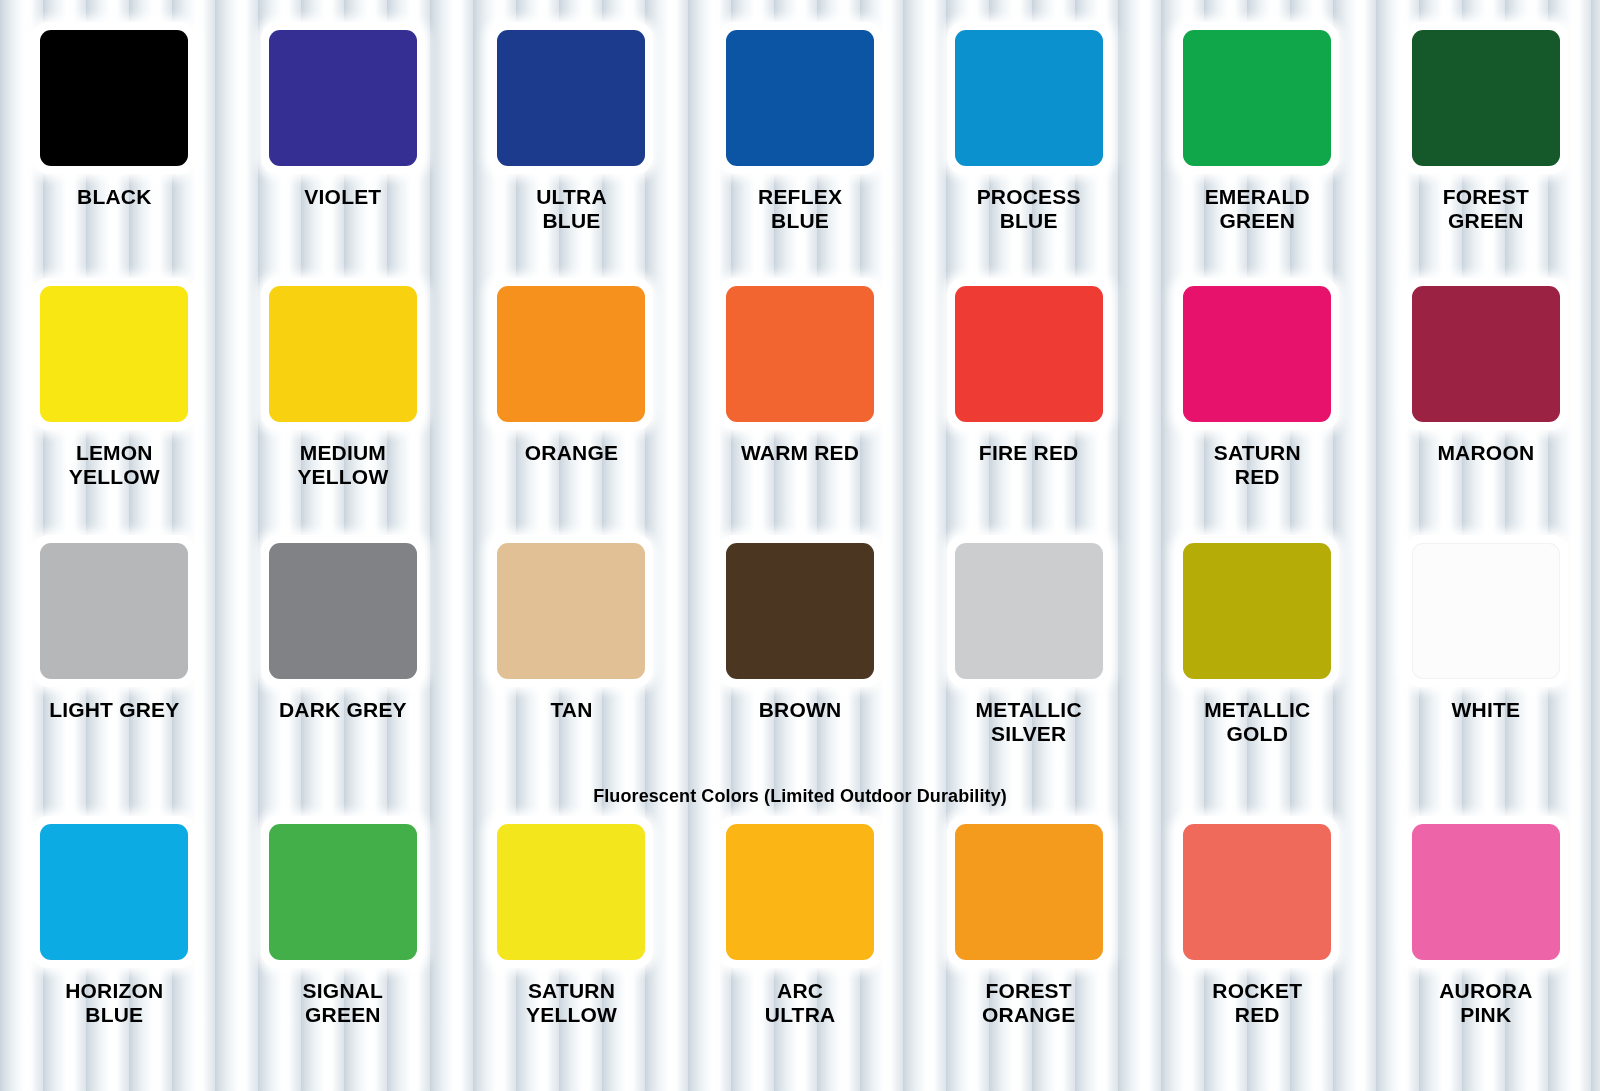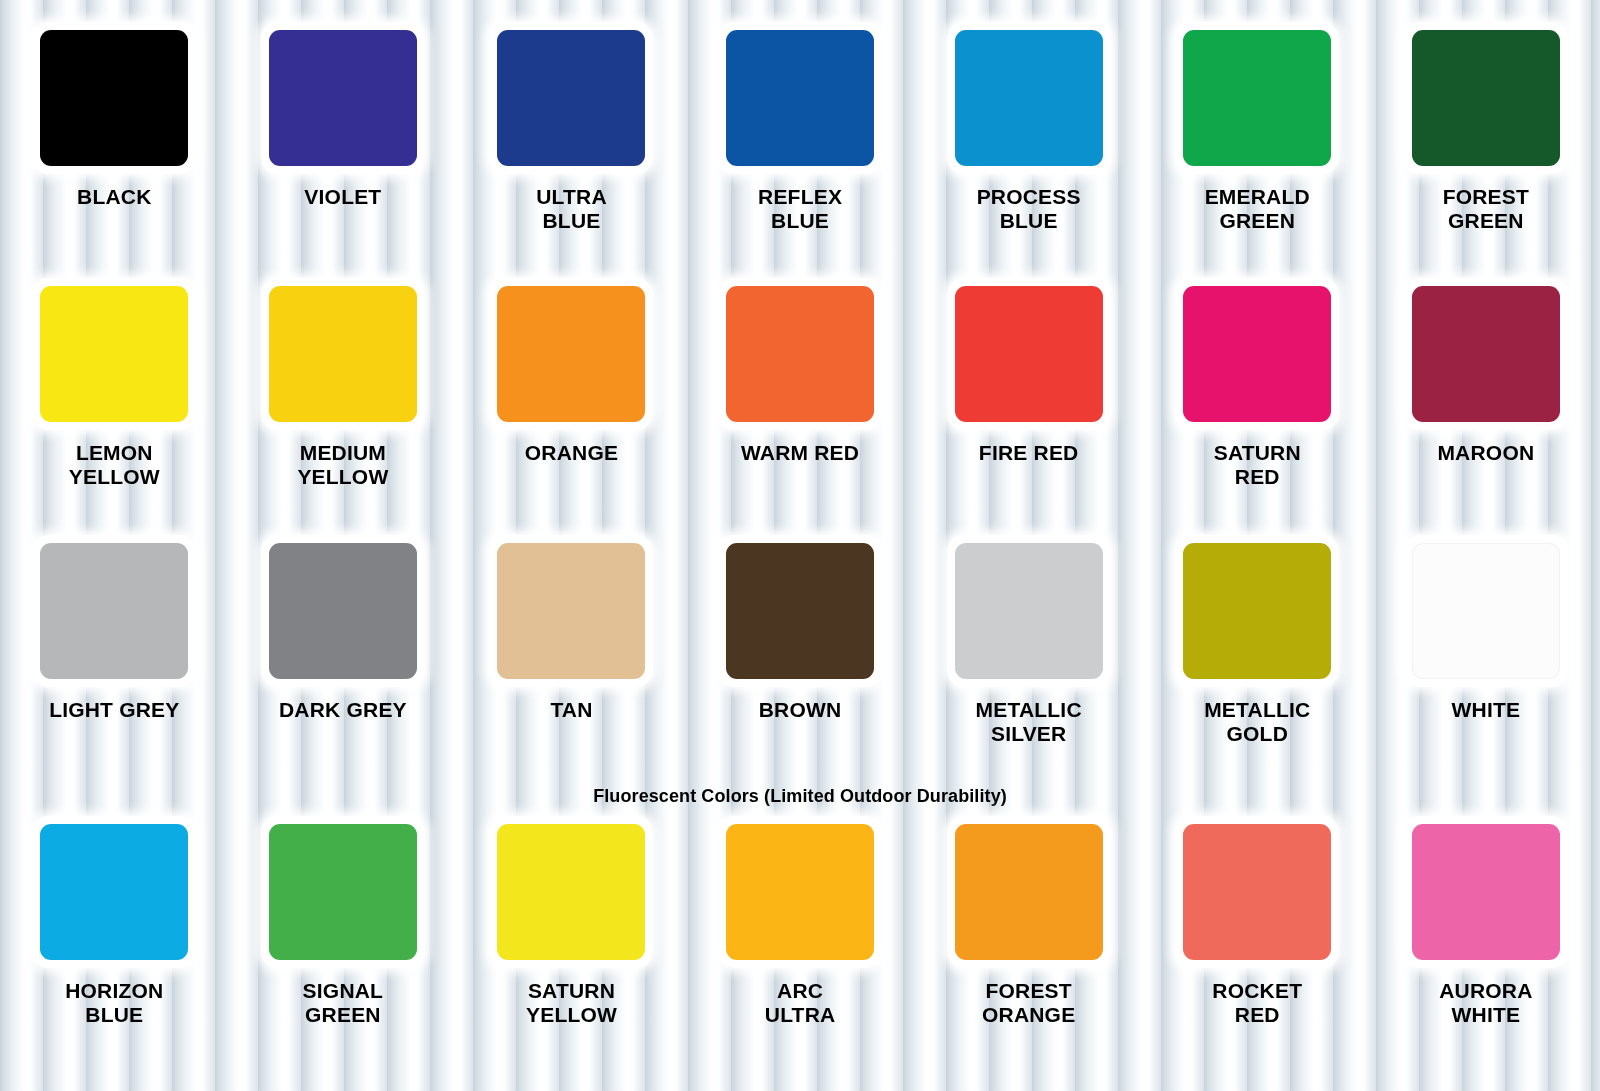--- a/index.html
+++ b/index.html
@@ -299,17 +299,17 @@
           <div class="chip" style="background-color: rgb(240, 106, 91);"></div>
         </div>
         <div class="label">ROCKET
 RED</div>
       </div>
       <div class="cell">
         <div class="frame">
           <div class="chip" style="background-color: rgb(238, 100, 168);"></div>
         </div>
         <div class="label">AURORA
-WHITE</div>
+PINK</div>
       </div>
     </div>
 
 </div>
 
 </body></html>

